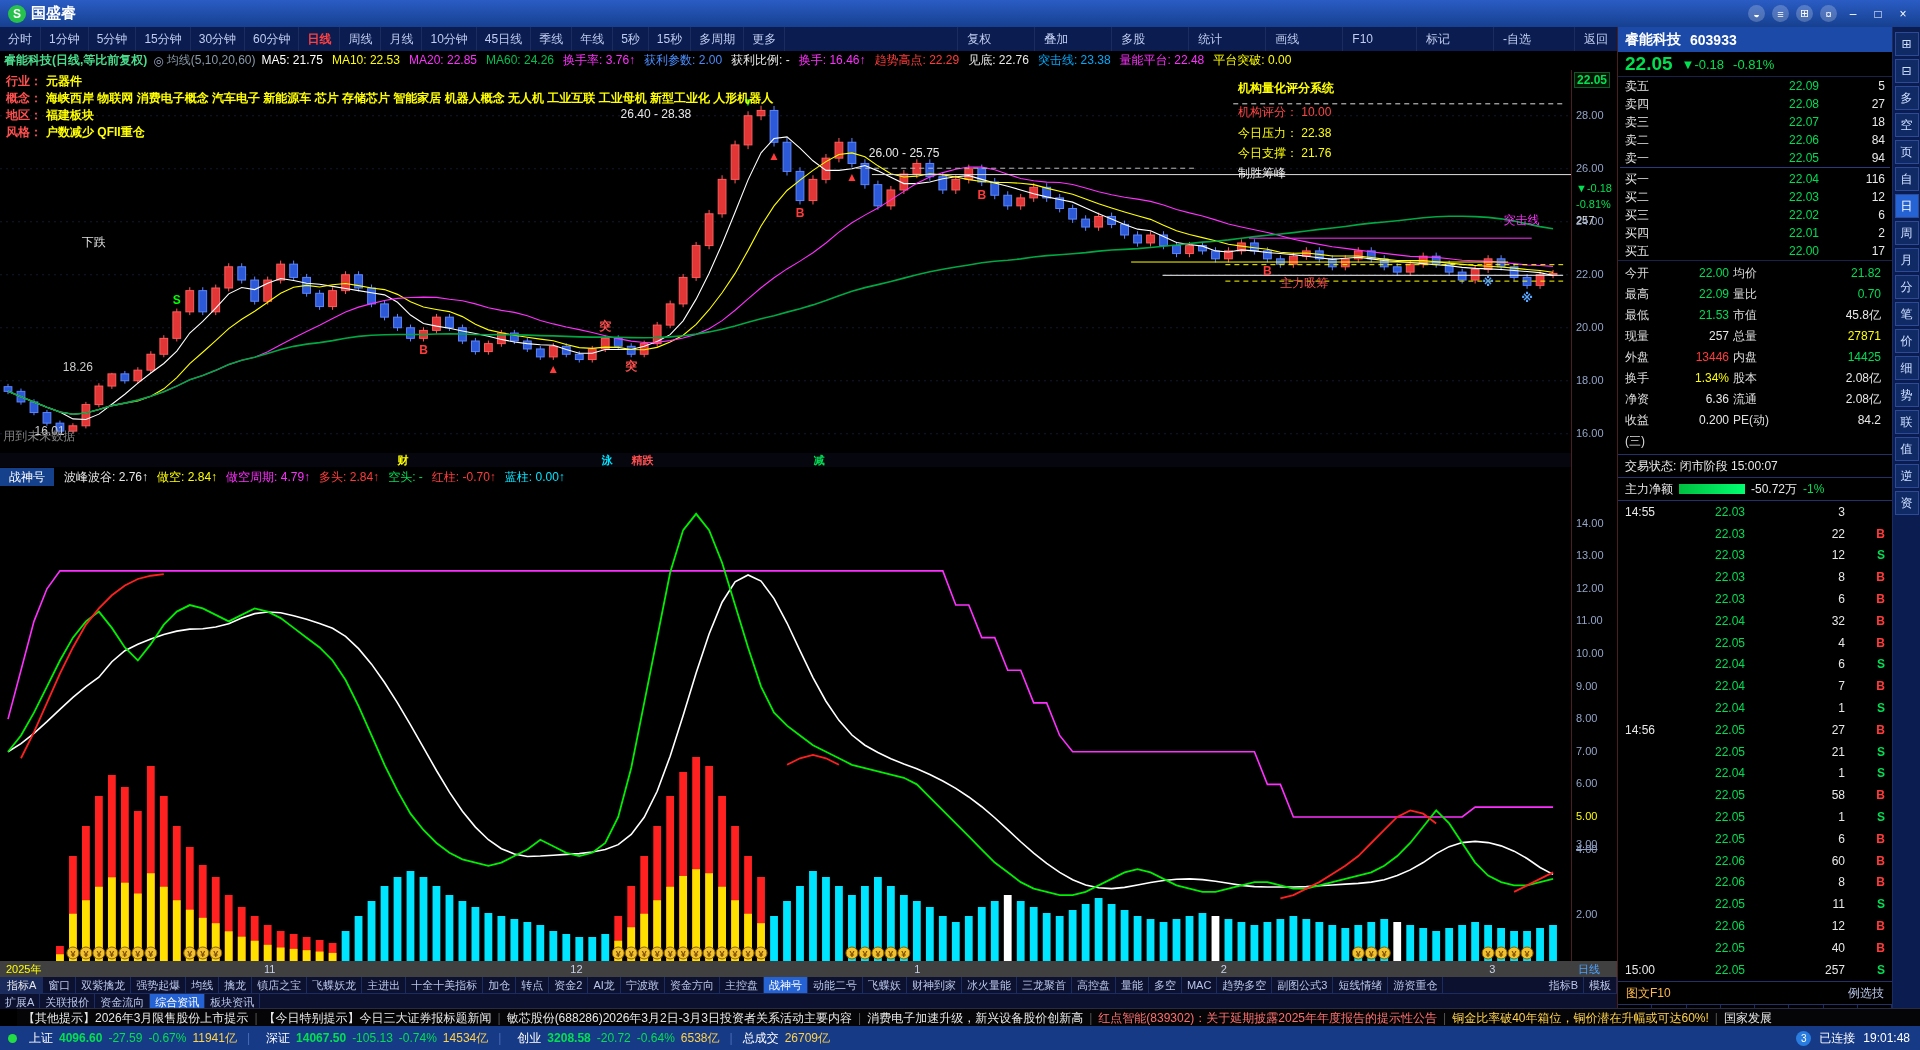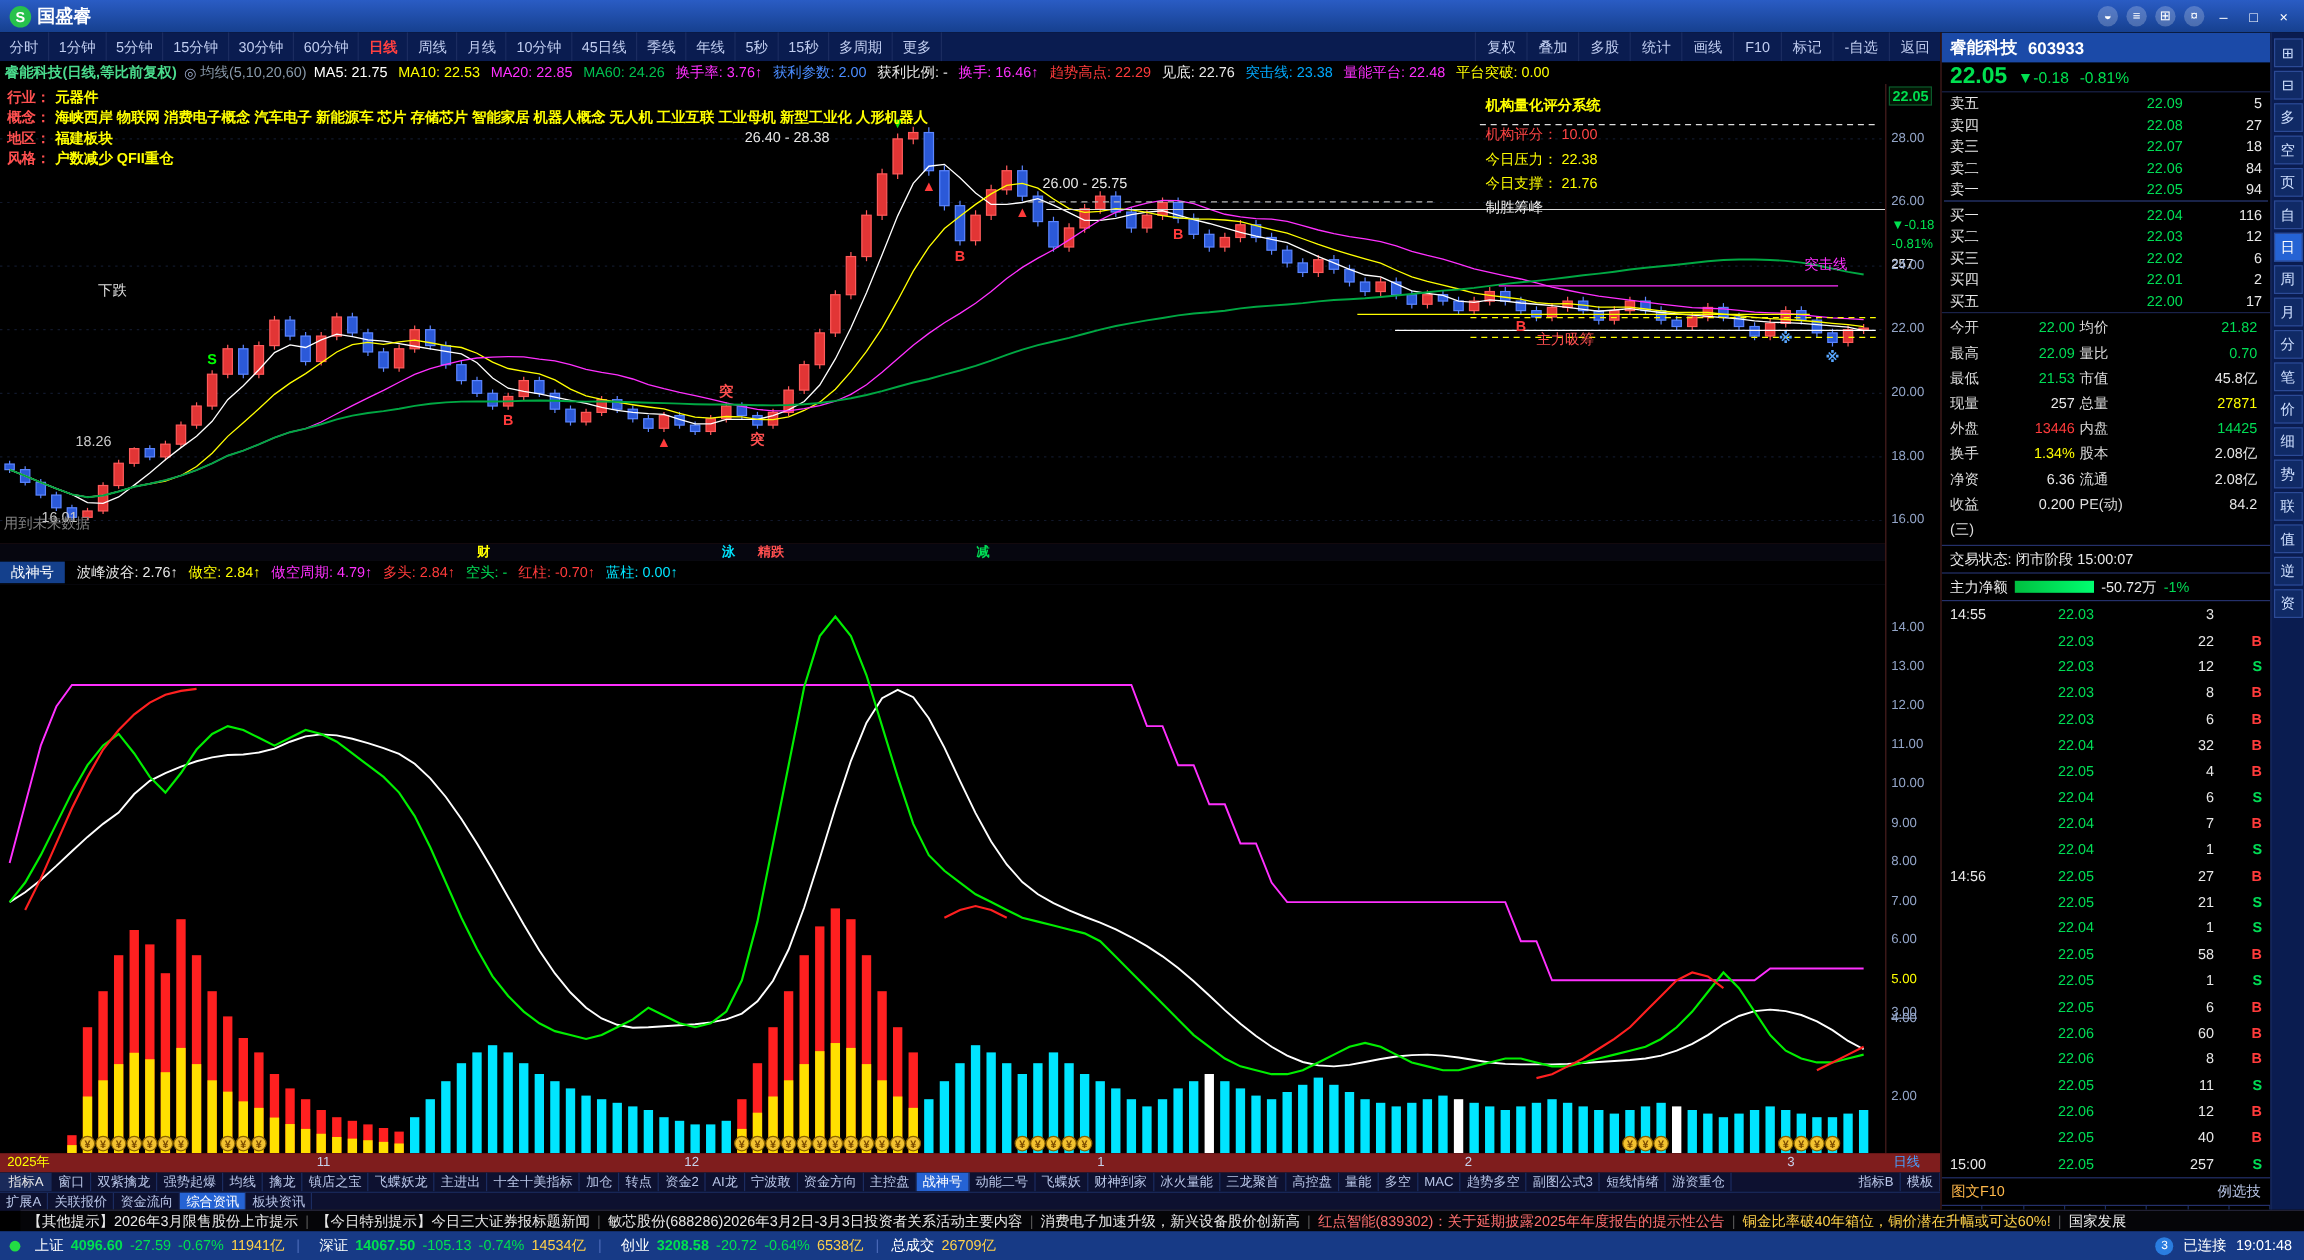--- a/index.html
+++ b/index.html
@@ -13,21 +13,21 @@
   .menu-item.active{background:#0b2a6b;color:#fff;font-weight:bold;}
   .menubar-right{margin-left:auto;display:flex;align-items:center;gap:7px;padding-right:8px;}
   .circle-icon{width:17px;height:17px;border-radius:50%;background:rgba(255,255,255,.22);color:#fff;font-size:11px;display:flex;align-items:center;justify-content:center;}
   .win-icon{width:18px;height:16px;color:#fff;font-size:12px;display:flex;align-items:center;justify-content:center;}
   
   .periodbar{position:absolute;left:0;top:27px;width:1617px;height:24px;background:#0a1c50;display:flex;align-items:center;font-size:12px;color:#c0cdf0;}
   #period-items,#period-right{display:flex;height:24px;}
   .period-item{padding:0 8px;border-right:1px solid #1b2c60;line-height:24px;}
   .period-item.active{color:#ff4040;font-weight:bold;}
   #period-right{margin-left:auto;}
-  .pr-item{padding:0 9px;border-left:1px solid #1b2c60;line-height:24px;}
+  .pr-item{padding:0 9px;border-left:1px solid #1b2c60;line-height:24px;margin-left:34px;}
   
   .titlebar{position:absolute;left:0;top:51px;width:1617px;height:19px;background:#000;display:flex;align-items:center;font-size:12px;white-space:nowrap;overflow:hidden;}
   .stock-title{color:#4adb8d;font-weight:bold;margin:0 6px 0 4px;}
   .gear{color:#9aa8c8;margin-right:3px;}
   .ma-label{color:#8899aa;margin-right:6px;}
   .stat{margin-right:9px;}
   
   .chart-wrap{position:absolute;left:0;top:70px;width:1571px;height:383px;background:#000;border-bottom:1px solid #4a1f1f;}
   .info-overlay{position:absolute;left:6px;top:3px;pointer-events:none;font-size:12px;line-height:17px;max-width:980px;}
   .info-label{color:#ff5050;font-weight:bold;margin-right:4px;}
@@ -36,21 +36,21 @@
   .signal-item{position:absolute;top:0;line-height:14px;font-weight:bold;}
   .ind-header{position:absolute;left:0;top:467px;width:1571px;height:20px;background:#000;border-bottom:1px solid #1c1c30;display:flex;align-items:center;font-size:12px;}
   .ind-tab-chip{background:#14408c;color:#fff;padding:0 9px;height:18px;line-height:18px;margin-right:10px;}
   .ind-chart{position:absolute;left:0;top:487px;width:1571px;height:474px;background:#000;}
   
   .axis-col{position:absolute;left:1571px;top:70px;width:46px;height:891px;background:#000;border-left:1px solid #4a1f1f;font-size:11px;color:#93a5c8;}
   .axis-tick{position:absolute;left:4px;}
   .price-tag{position:absolute;left:2px;top:2px;color:#00e050;font-weight:bold;font-size:12px;border:1px solid #0a5a2a;padding:0 2px;background:#041505;}
   .tag-sub{position:absolute;left:4px;font-size:11px;}
   
-  .timeline{position:absolute;left:0;top:961px;width:1617px;height:16px;background:#7f1d1d;border-bottom:1px solid #4a1f1f;font-size:11px;}
+  .timeline{position:absolute;left:0;top:961px;width:1617px;height:16px;background:#404040;border-bottom:1px solid #4a1f1f;font-size:11px;}
   .tl-year{position:absolute;left:6px;color:#ffff00;line-height:16px;}
   .tl-month{position:absolute;color:#c8d2ec;line-height:16px;}
   .tl-right{position:absolute;left:1578px;color:#4aa0ff;line-height:16px;}
   .ind-tabs{position:absolute;left:0;top:977px;width:1617px;height:16px;background:#0d1130;display:flex;align-items:center;font-size:11px;color:#b9c6e8;overflow:hidden;}
   .ind-tabs-label{padding:0 7px;background:#1a2a5a;color:#e8e8e8;line-height:16px;height:16px;}
   .btab{padding:0 5px;border-right:1px solid #1b2c60;line-height:16px;height:16px;white-space:nowrap;}
   .btab.active{background:#2563d4;color:#fff;}
   .flex-spacer{flex:1;}
   .subtabs{position:absolute;left:0;top:993px;width:1617px;height:15px;background:#0d1130;display:flex;align-items:center;font-size:11px;color:#b9c6e8;border-top:1px solid #1b2c60;}
   

